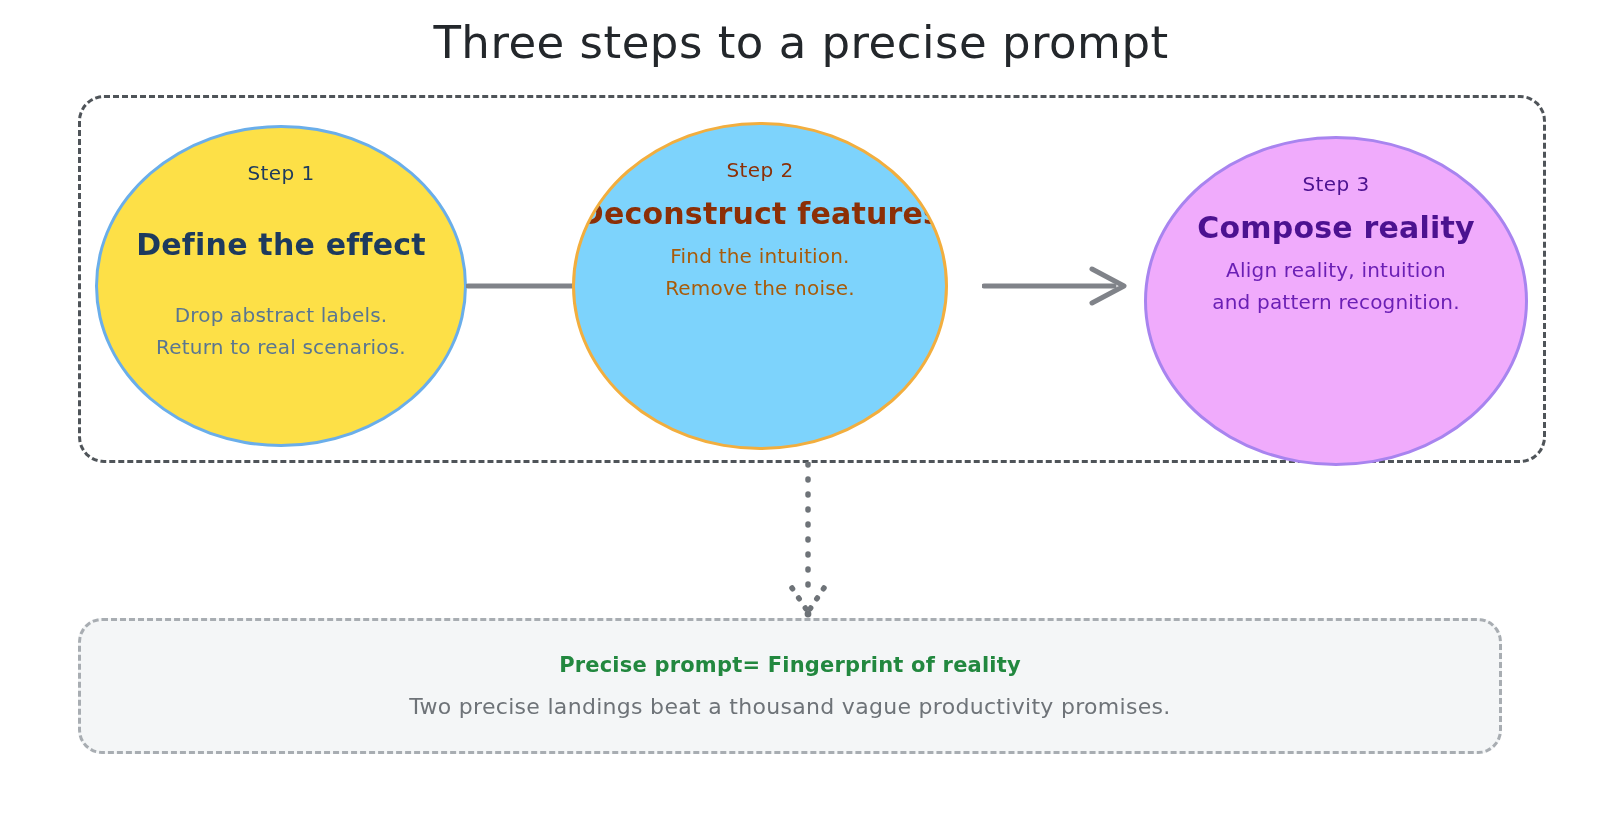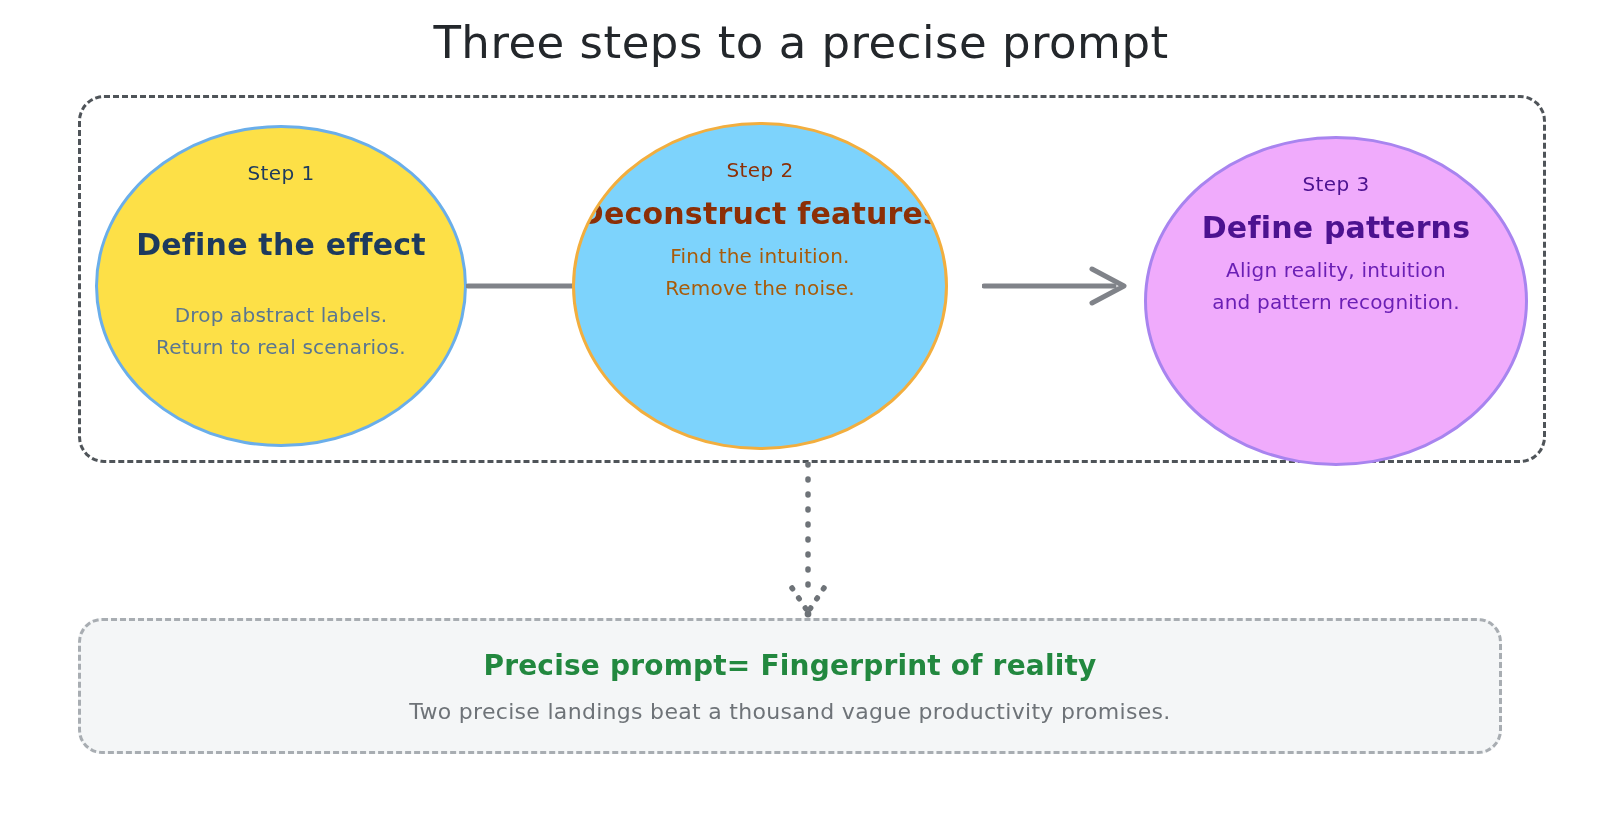--- a/index.html
+++ b/index.html
@@ -154,21 +154,21 @@
     background: #f4f6f7;
     border: 3.5px dashed #a8adb2;
     border-radius: 24px;
     box-sizing: border-box;
     display: flex;
     flex-direction: column;
     align-items: center;
     justify-content: center;
   }
   .summary-heading {
-    font-size: 28px;
+    font-size: 21px;
     font-weight: 700;
     color: #22883f;
     letter-spacing: 0.2px;
     line-height: 1.2;
     margin-top: 2px;
   }
   .summary-subtext {
     margin-top: 16px;
     font-size: 22px;
     font-weight: 400;
@@ -209,21 +209,21 @@
 
   <div class="flow-arrow a2">
     <svg width="152" height="56" viewBox="0 0 152 56" fill="none">
       <path d="M2 28 L132 28" stroke="#808389" stroke-width="5" stroke-linecap="round"></path>
       <path d="M110 11 L142 28 L110 45" stroke="#808389" stroke-width="5" stroke-linecap="round" stroke-linejoin="round" fill="none"></path>
     </svg>
   </div>
 
   <div class="step-node purple">
     <div class="step-label">Step 3</div>
-    <div class="step-heading">Define patterns</div>
+    <div class="step-heading">Compose reality</div>
     <div class="step-body">Align reality, intuition
 and pattern recognition.</div>
   </div>
 
   <div class="dotted-connector">
     <svg width="84" height="158" viewBox="0 0 84 158" fill="none">
       <path d="M42 2 L42 128" stroke="#6e7378" stroke-width="5.5" stroke-linecap="round" stroke-dasharray="1 14"></path>
       <path d="M26 126 L42 150" stroke="#6e7378" stroke-width="5.5" stroke-linecap="round" stroke-dasharray="1 11"></path>
       <path d="M58 126 L42 150" stroke="#6e7378" stroke-width="5.5" stroke-linecap="round" stroke-dasharray="1 11"></path>
       <circle cx="42" cy="152" r="3.4" fill="#6e7378"></circle>

